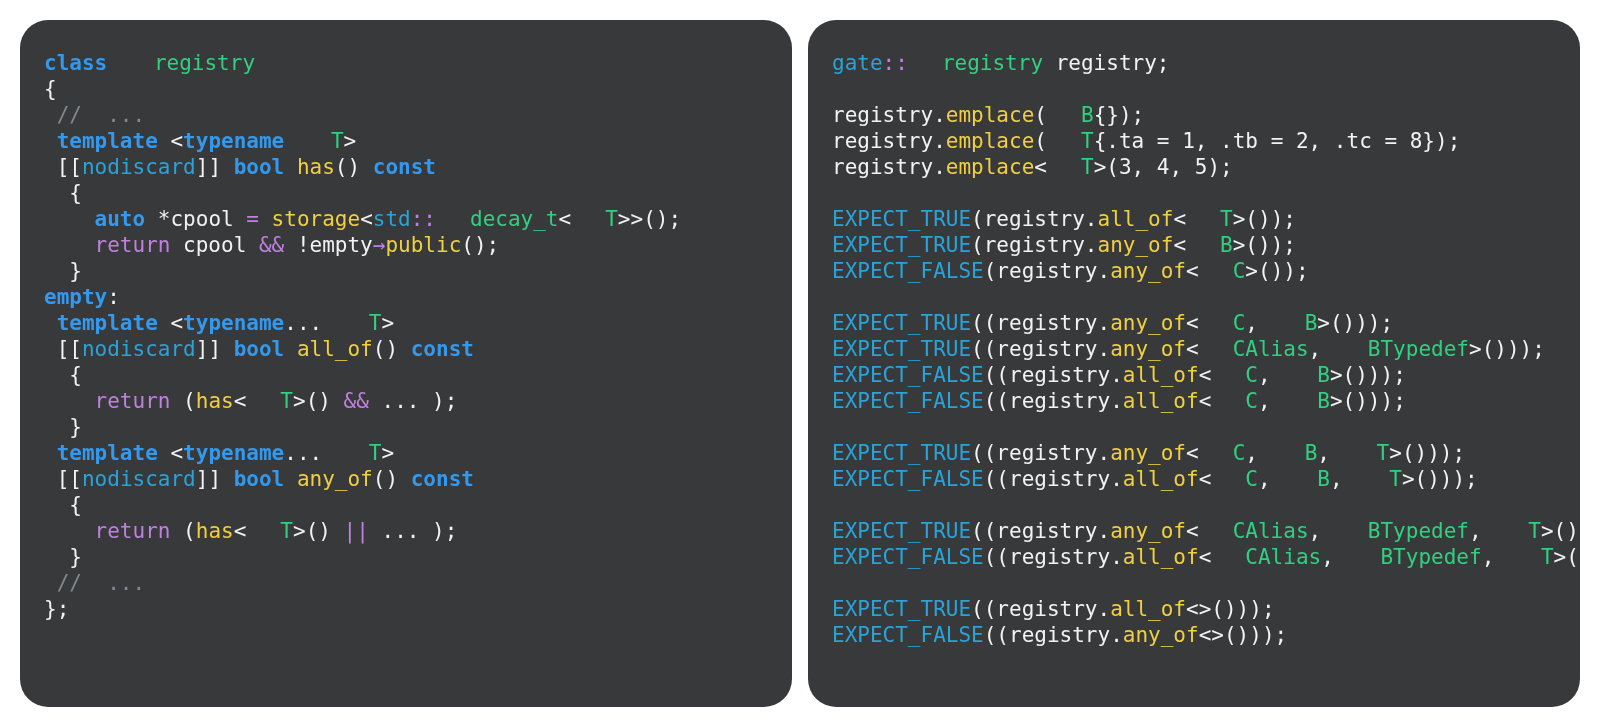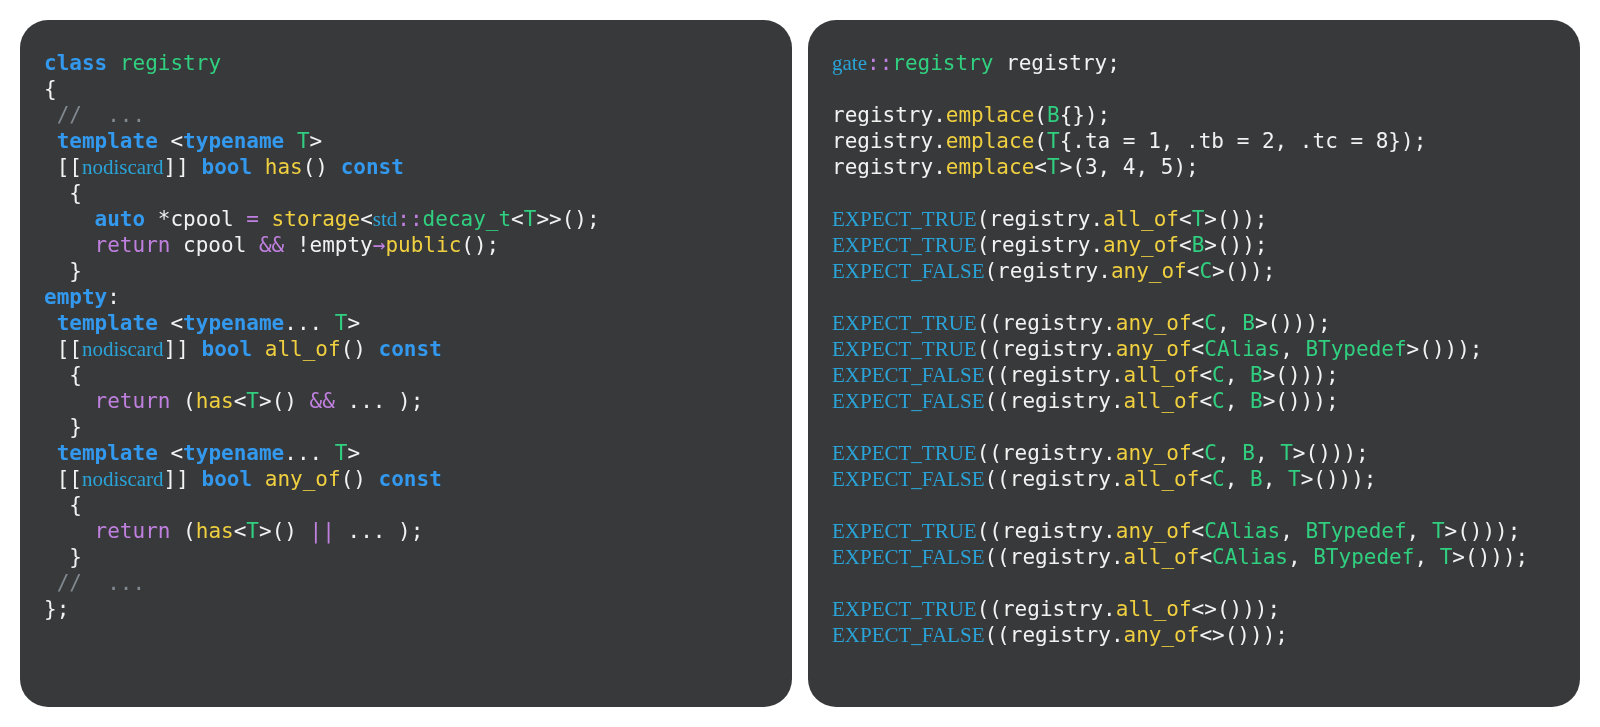--- a/index.html
+++ b/index.html
@@ -40,22 +40,22 @@
   pre.code {
     margin: 0;
     font-size: 21px;
     line-height: 26px;
     color: var(--fg);
     white-space: pre;
     font-family: inherit;
     letter-spacing: 0px;
   }
   .kw   { color: var(--kw); font-weight: bold; }
-  .ty   { color: var(--type); }
-  .at   { color: var(--attr); font-family: Liberation Serif, serif; }
+  .ty   { color: var(--type); margin-left: 34px; }
+  .at   { color: var(--attr); }
   .fn   { color: var(--func); }
   .op   { color: var(--op); }
   .cm   { color: var(--comment); }
   .wt   { color: var(--white); }
 </style>
 </head>
 <body>
 
 <div class="wrap">
 

